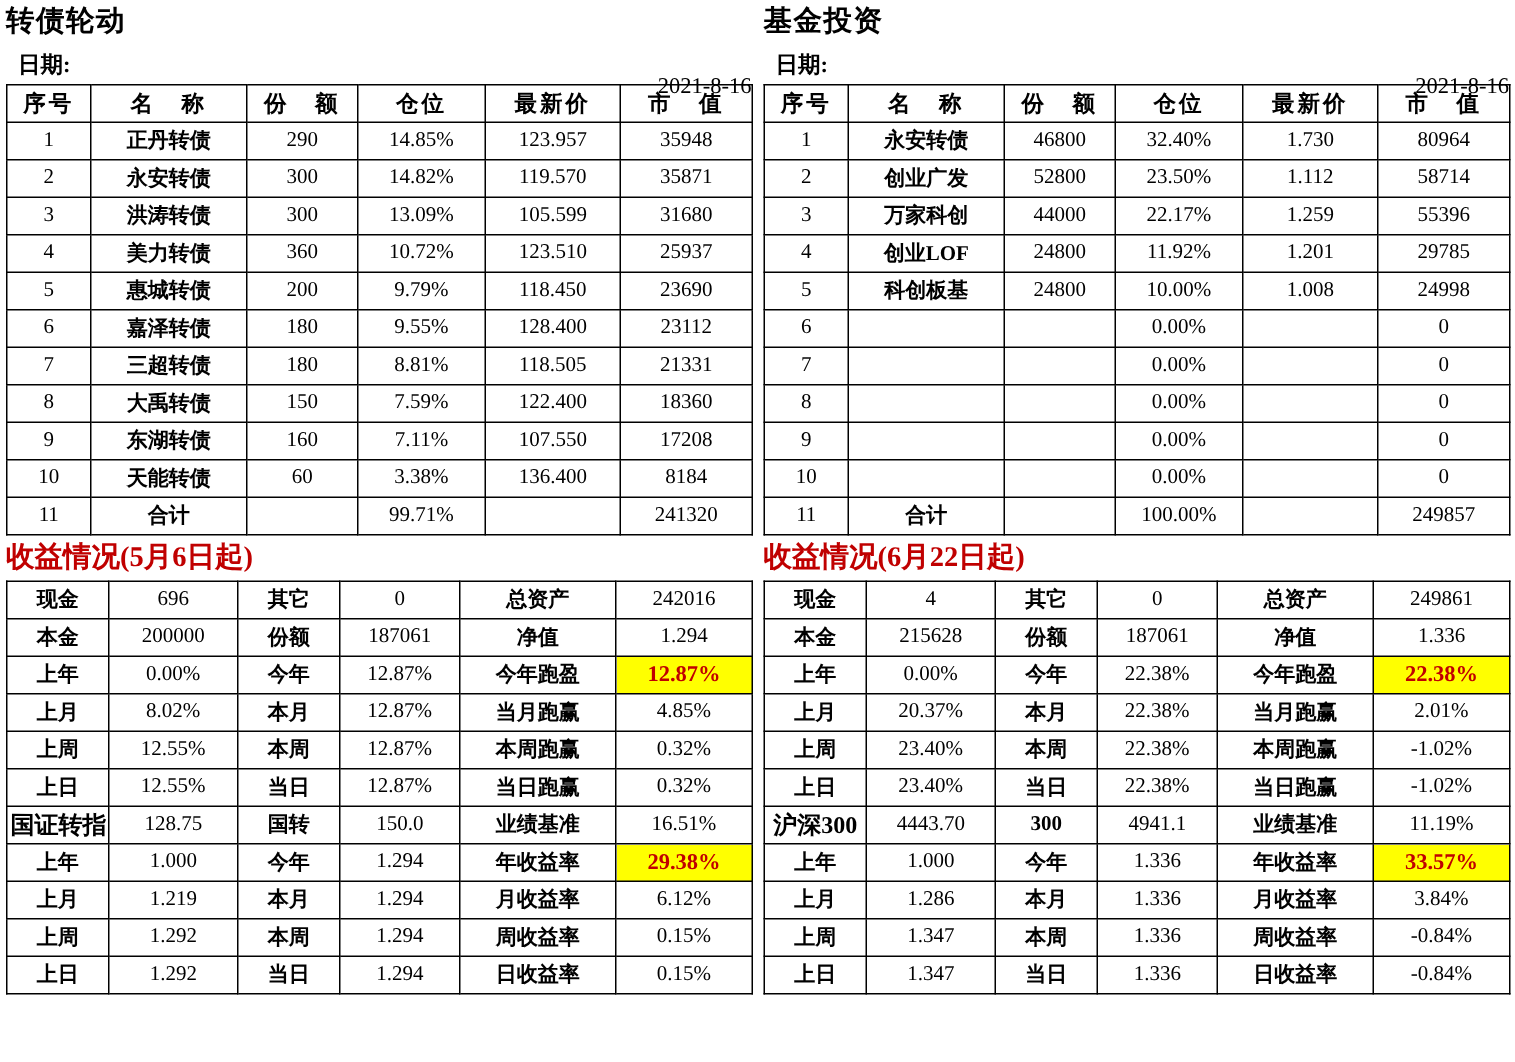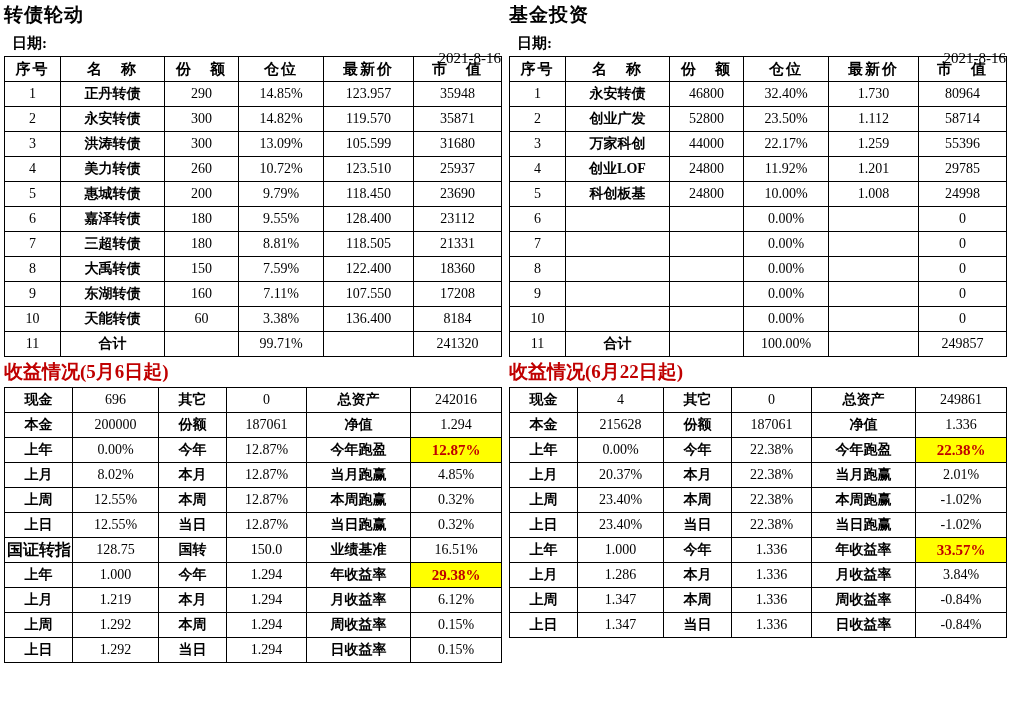--- a/index.html
+++ b/index.html
@@ -142,21 +142,21 @@
             <td>3</td>
             <td class="name">洪涛转债</td>
             <td>300</td>
             <td>13.09%</td>
             <td>105.599</td>
             <td>31680</td>
           </tr>
           <tr>
             <td>4</td>
             <td class="name">美力转债</td>
-            <td>260</td>
+            <td>360</td>
             <td>10.72%</td>
             <td>123.510</td>
             <td>25937</td>
           </tr>
           <tr>
             <td>5</td>
             <td class="name">惠城转债</td>
             <td>200</td>
             <td>9.79%</td>
             <td>118.450</td>
@@ -482,20 +482,28 @@
           </tr>
           <tr>
             <td class="lbl">上日</td>
             <td>23.40%</td>
             <td class="lbl">当日</td>
             <td>22.38%</td>
             <td class="lbl">当日跑赢</td>
             <td>-1.02%</td>
           </tr>
           <tr>
+            <td class="lbl small">沪深300</td>
+            <td>4443.70</td>
+            <td class="lbl">300</td>
+            <td>4941.1</td>
+            <td class="lbl">业绩基准</td>
+            <td>11.19%</td>
+          </tr>
+          <tr>
             <td class="lbl">上年</td>
             <td>1.000</td>
             <td class="lbl">今年</td>
             <td>1.336</td>
             <td class="lbl">年收益率</td>
             <td class="hl">33.57%</td>
           </tr>
           <tr>
             <td class="lbl">上月</td>
             <td>1.286</td>

